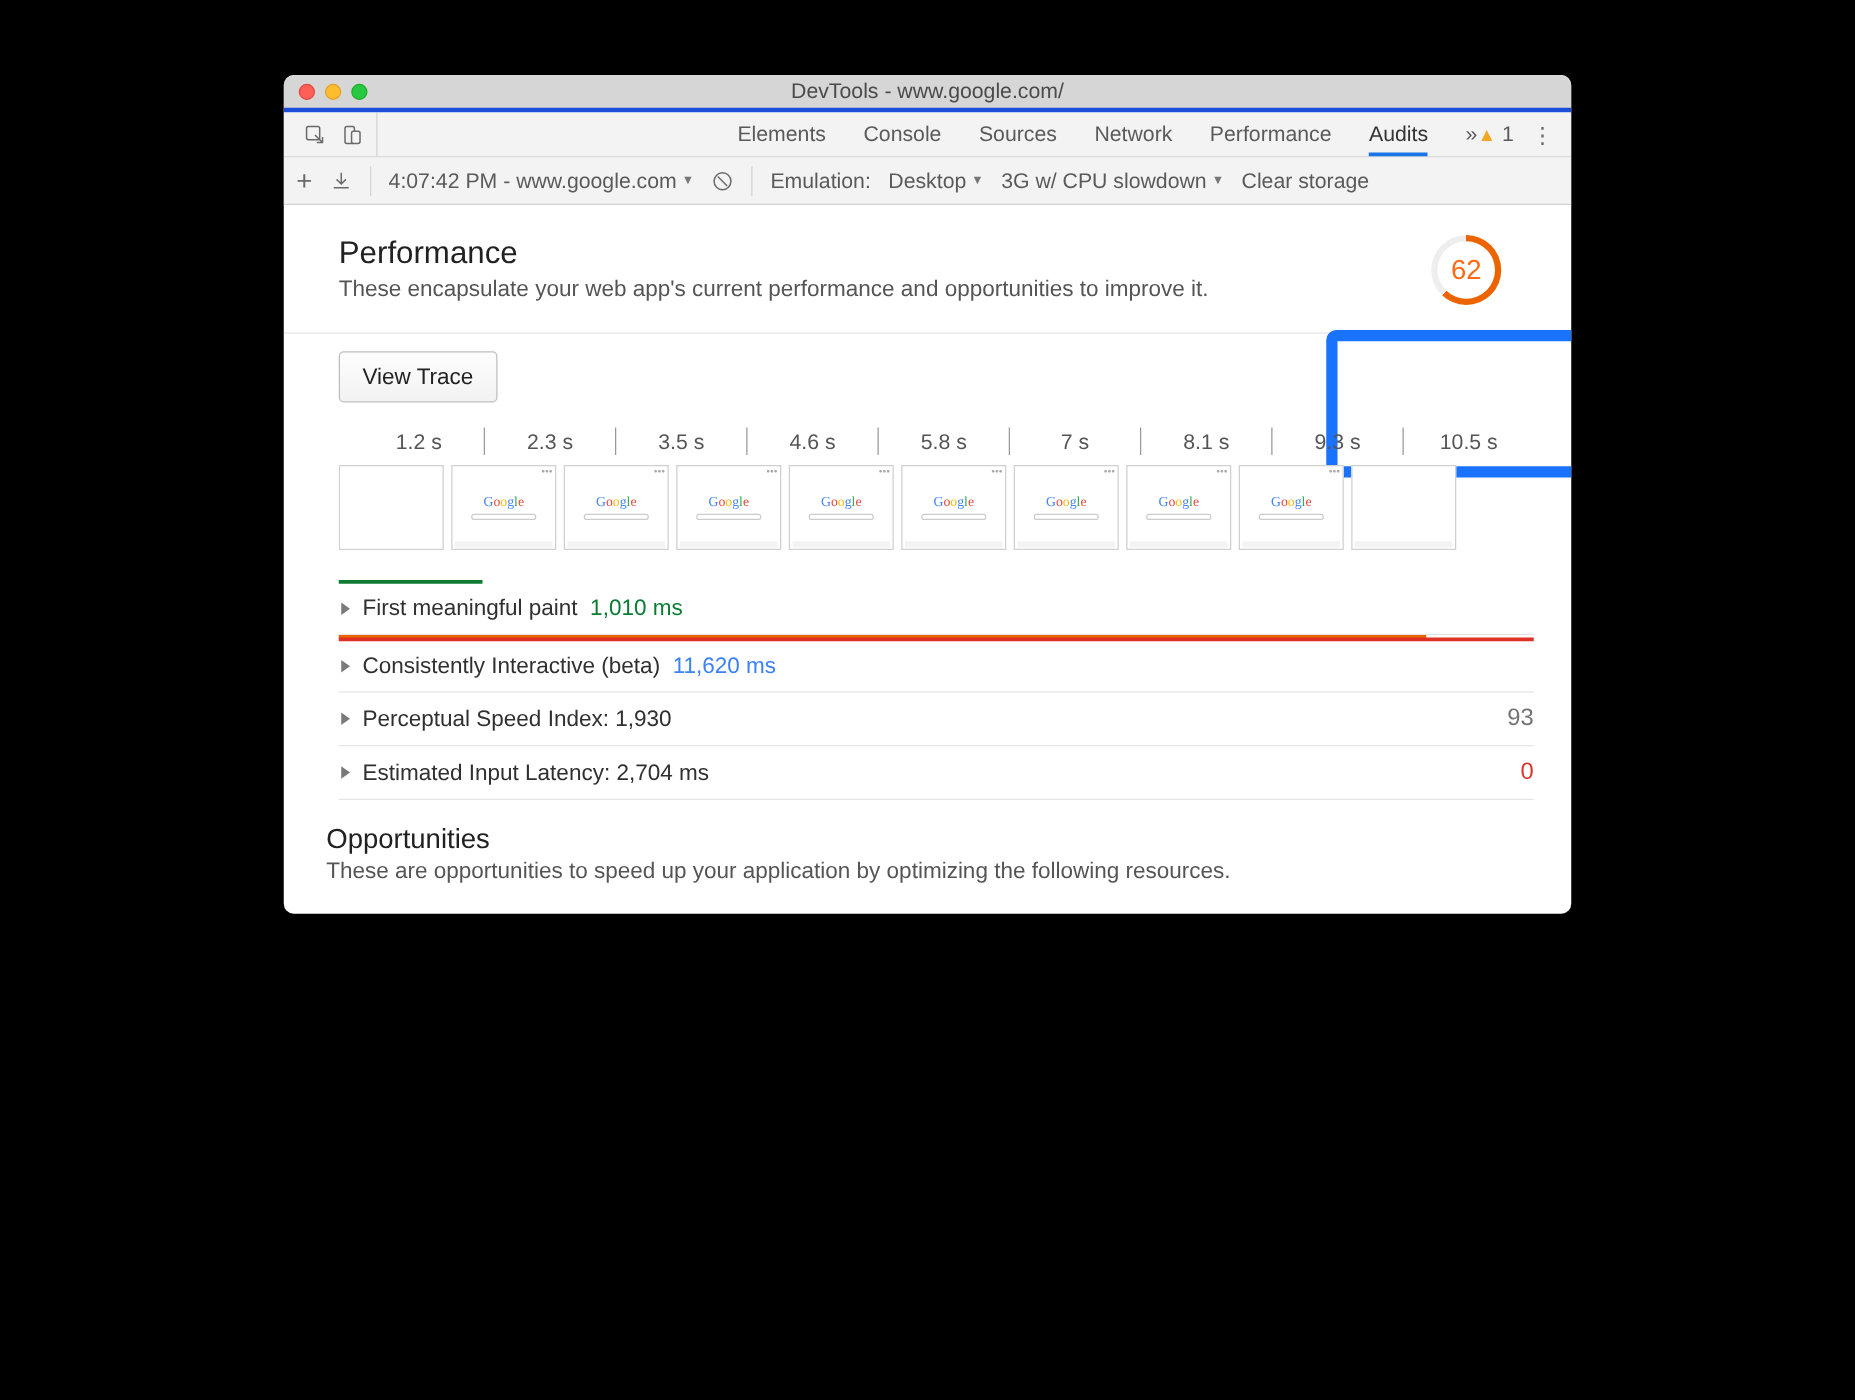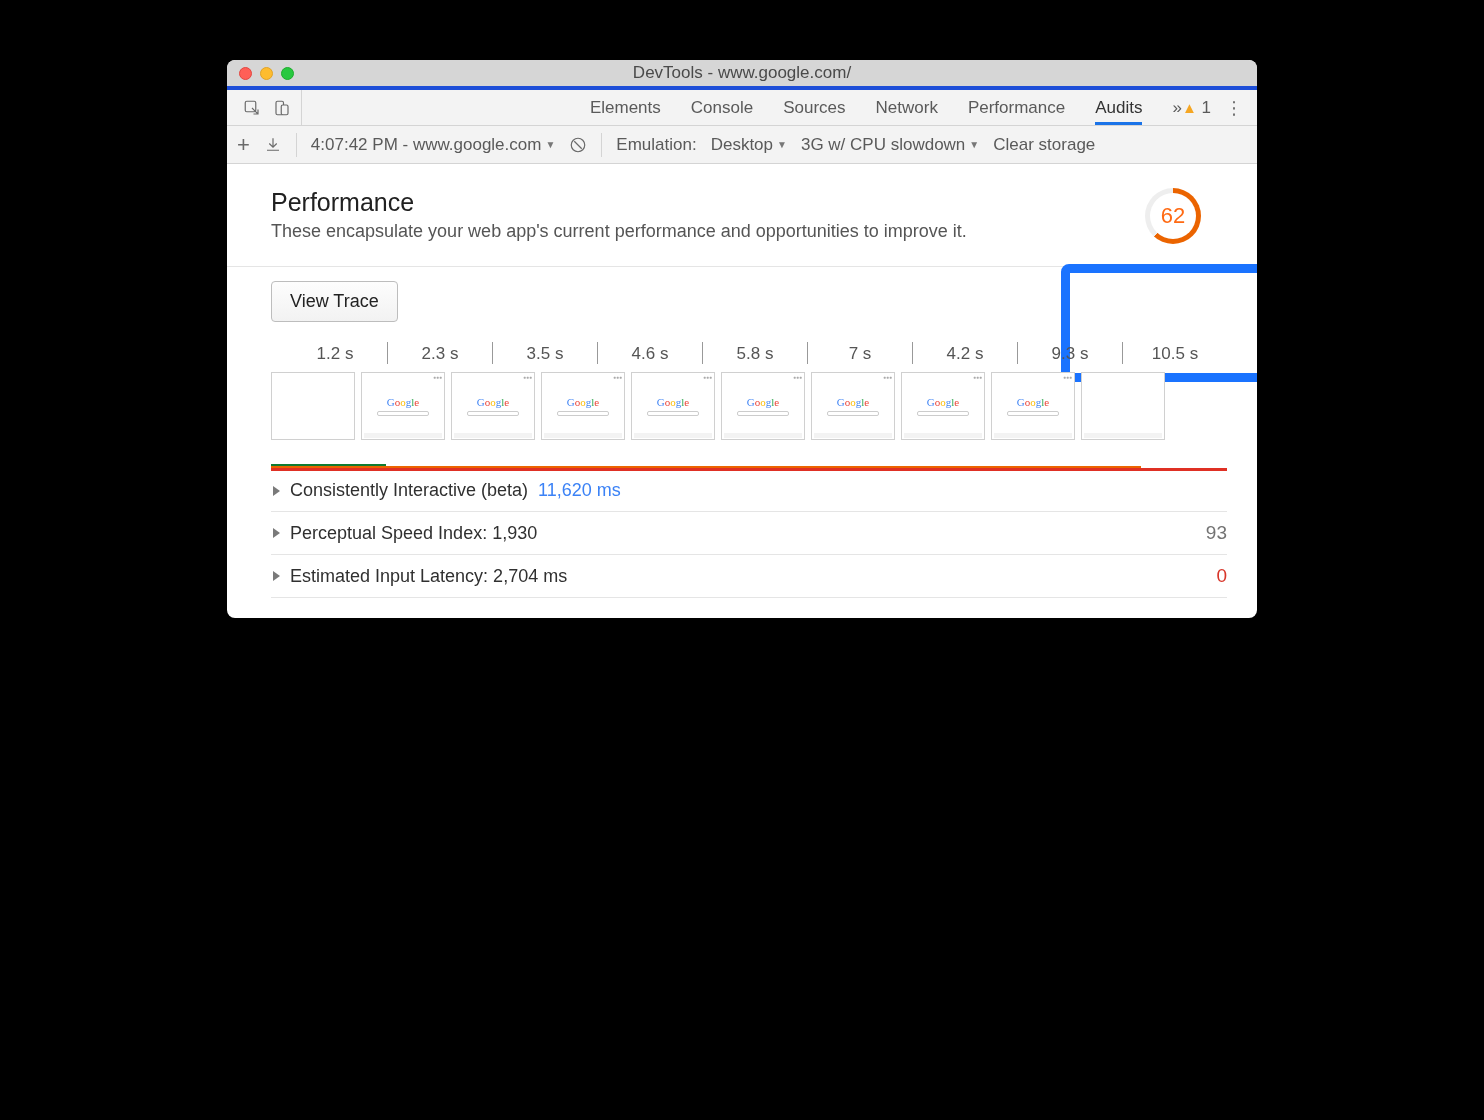--- a/index.html
+++ b/index.html
@@ -245,21 +245,21 @@
     <div class="highlight-box" style="top:100px; right:-26px; width:222px; height:118px;"></div>
 
     <div class="timeline">
       <div class="time-ticks">
         <div class="tick">1.2 s</div>
         <div class="tick">2.3 s</div>
         <div class="tick">3.5 s</div>
         <div class="tick">4.6 s</div>
         <div class="tick">5.8 s</div>
         <div class="tick">7 s</div>
-        <div class="tick">4.2 s</div>
+        <div class="tick">8.1 s</div>
         <div class="tick">9.3 s</div>
         <div class="tick">10.5 s</div>
       </div>
       <div class="thumbs" id="thumbs">
           <div class="thumb blank"></div>
           <div class="thumb">
             <div class="head">●●●</div>
             <div class="glogo"><span class="b">G</span><span class="r">o</span><span class="y">o</span><span class="b">g</span><span class="g">l</span><span class="r">e</span></div>
             <div class="bar"></div>
             <div class="foot"></div>
@@ -307,34 +307,43 @@
             <div class="foot"></div>
           </div>
           <div class="thumb">
             <div class="foot"></div>
           </div>
         </div>
     </div>
 
     <div class="mrows" id="mrows">
         <div class="bar-top bar-green"></div>
+        <div class="mrow">
+          <div class="tri"></div>
+          <span class="name">First meaningful paint</span> 
+          <span class="val-green">1,010 ms</span>
+        </div>
         <div class="bar-top bar-orange"></div>
         <div class="bar-top bar-red"></div>
         <div class="mrow">
           <div class="tri"></div>
           <span class="name">Consistently Interactive (beta)</span> 
           <span class="val-red">11,620 ms</span>
         </div>
         <div class="mrow">
           <div class="tri"></div>
           <span class="name">Perceptual Speed Index: 1,930</span>
           <span class="score green">93</span>
         </div>
         <div class="mrow">
           <div class="tri"></div>
           <span class="name">Estimated Input Latency: 2,704 ms</span>
           <span class="score red">0</span>
         </div>
       </div>
 
+    <div class="opps">
+      <div class="opps-title">Opportunities</div>
+      <div class="opps-sub opps-row">These are opportunities to speed up your application by optimizing the following resources.</div>
+    </div>
 
   </div>
 </div>
 
 </body></html>

